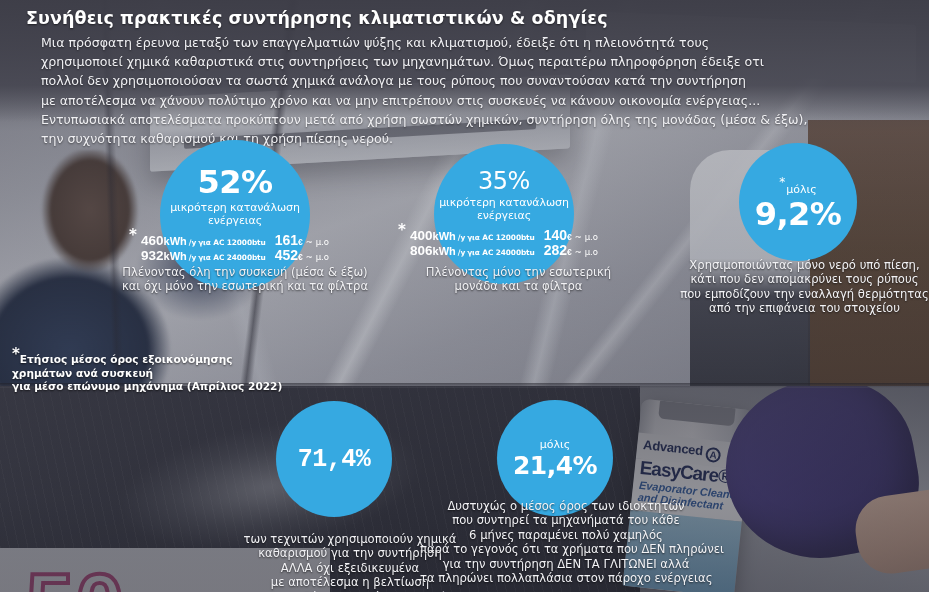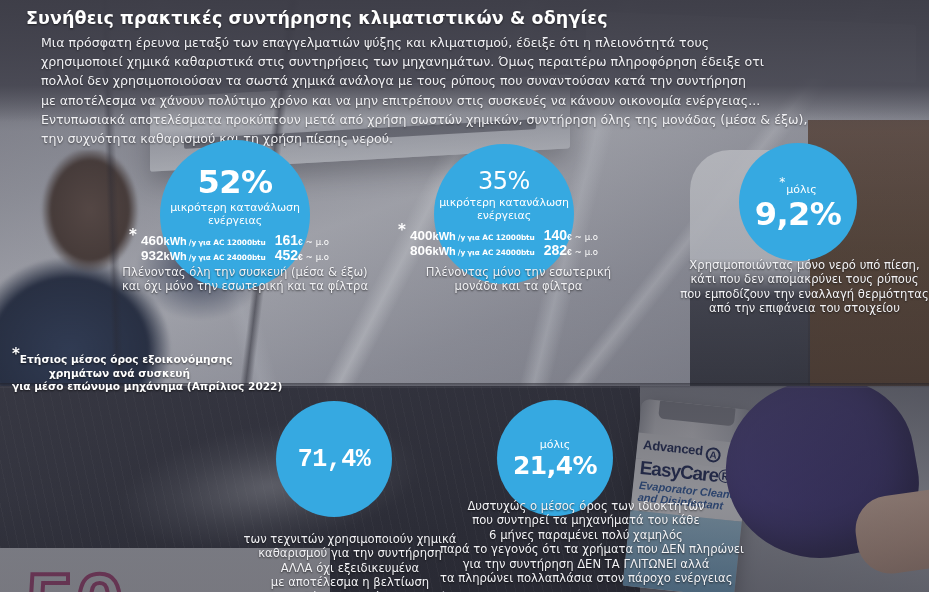--- a/index.html
+++ b/index.html
@@ -199,25 +199,25 @@
   .cap{
     position:absolute;text-align:center;color:#f2f2f5;
     font-size:11.6px;line-height:14.4px;
     text-shadow:0 1px 2px rgba(0,0,0,.62);
   }
   .cap p{margin:0;white-space:nowrap;}
   .cap1{left:110px;top:265px;width:270px;}
   .cap2{left:396px;top:265px;width:245px;}
   .cap3{left:680px;top:258px;width:249px;}
   .cap4{left:215px;top:532px;width:270px;}
-  .cap5{left:420px;top:499px;width:292px;margin-left:20px;}
+  .cap5{left:420px;top:499px;width:292px;}
 
   .footnote{
     position:absolute;left:12px;top:348px;width:215px;
-    text-align:center;color:#ffffff;
+    color:#ffffff;
     font-size:10.6px;line-height:13.6px;font-weight:700;
     text-shadow:0 1px 2px rgba(0,0,0,.6);
   }
   .footnote p{margin:0;white-space:nowrap;}
   .footnote .ast{font-size:15px;vertical-align:4px;}
 </style>
 </head>
 <body>
 
 <div id="poster">

